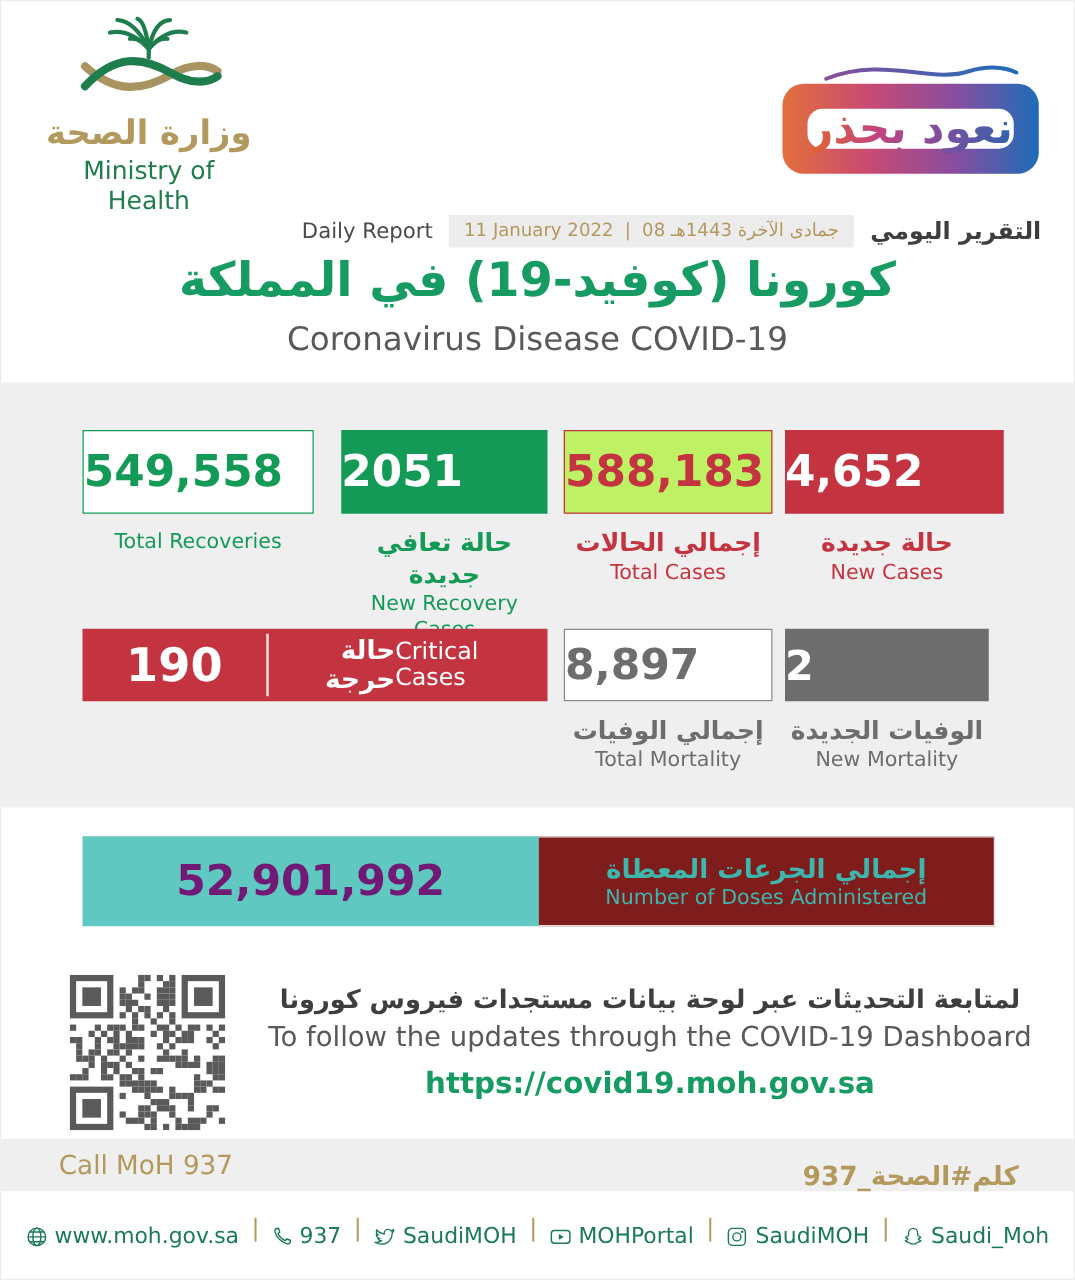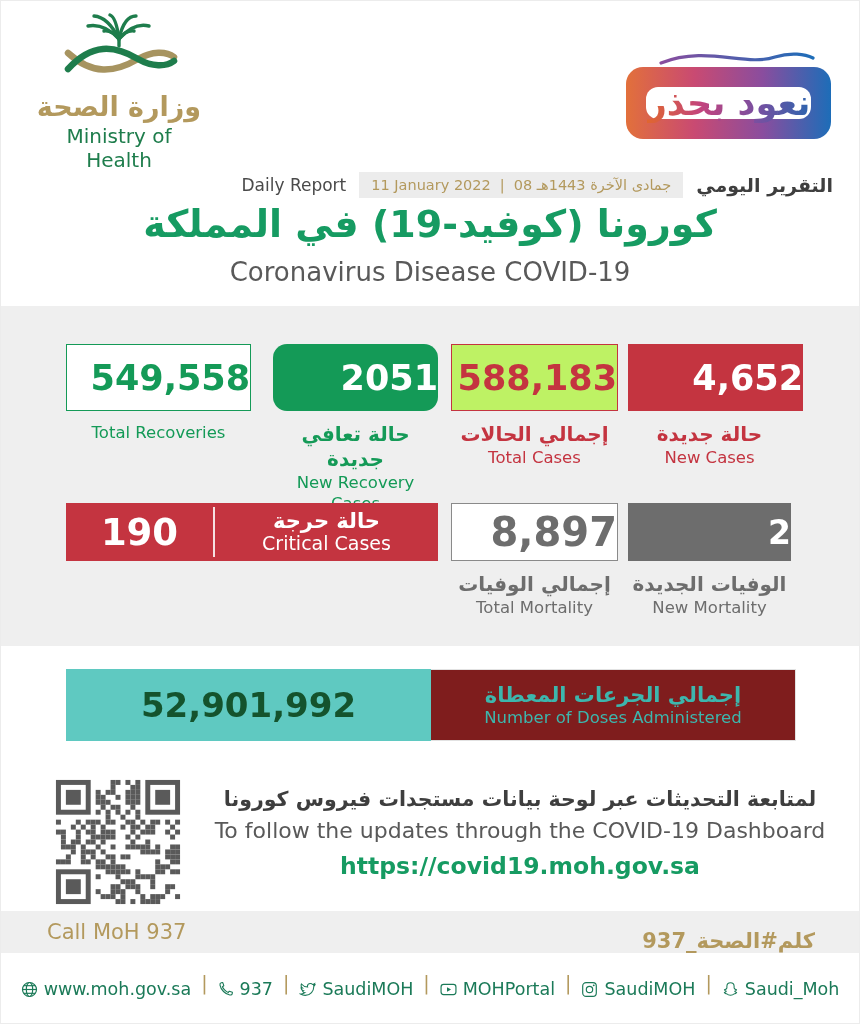--- a/index.html
+++ b/index.html
@@ -38,46 +38,46 @@
   .dr-ar{color:var(--dark);font-size:19px;font-weight:bold;}
 
   
   .title-ar{position:absolute;top:201px;left:0;width:100%;text-align:center;
             color:var(--title-green);font-size:38px;font-weight:bold;}
   .title-en{position:absolute;top:256px;left:0;width:100%;text-align:center;
             color:var(--midgray);font-size:26px;}
 
   
   .stats-band{position:absolute;top:305px;left:0;width:860px;height:340px;background:var(--band);}
-  .box{position:absolute;height:67px;display:flex;align-items:center;justify-content:flex-end;
-       font-weight:bold;font-size:35px;padding-left:26px;}
+  .box{position:absolute;height:67px;display:flex;align-items:center;justify-content:flex-start;
+       font-weight:bold;font-size:35px;}
   .box.outline-green{background:#fff;border:1px solid var(--green);color:var(--green);}
-  .box.fill-green{background:var(--green);color:#fff;border-radius:14px;}
+  .box.fill-green{background:var(--green);color:#fff;}
   .box.outline-red{background:#bef264;border:1px solid var(--red);color:var(--red);}
   .box.fill-red{background:var(--red);color:#fff;}
   .box.outline-gray{background:#fff;border:1px solid #8a8a8a;color:var(--gray);}
   .box.fill-gray{background:var(--gray);color:#fff;}
   .lbl{position:absolute;text-align:center;line-height:1.25;}
   .lbl .ar{font-size:20px;font-weight:bold;display:block;}
   .lbl .en{font-size:16.5px;display:block;margin-top:1px;}
   .lbl.green{color:var(--green);} .lbl.red{color:var(--red);} .lbl.gray{color:var(--gray);}
 
   .critical{position:absolute;left:65px;top:197px;width:372px;height:58px;background:var(--red);
             display:grid;grid-template-columns:147px 2px 1fr;}
   .critical .num{display:flex;align-items:center;justify-content:center;color:#fff;
                  font-size:37px;font-weight:bold;}
   .critical .div{background:rgba(255,255,255,.85);margin:4px 0;}
-  .critical .cap{display:flex;flex-direction:column;align-items:center;justify-content:center;
+  .critical .cap{display:flex;flex-direction:row;align-items:center;justify-content:center;
                  color:#fff;line-height:1.1;}
   .critical .cap .ar{font-size:21px;font-weight:bold;}
   .critical .cap .en{font-size:19px;}
 
   
   .doses{position:absolute;top:668px;left:65px;width:730px;height:72px;display:flex;}
-  .doses .val{width:365px;background:var(--teal);color:#14532d;font-size:34px;font-weight:bold;
+  .doses .val{width:365px;background:var(--teal);color:#701a75;font-size:34px;font-weight:bold;
               display:flex;align-items:center;justify-content:center;}
   .doses .cap{flex:1;background:#7f1d1d;border:1px solid #e2e2e2;border-left:none;
               display:flex;flex-direction:column;align-items:center;justify-content:center;
               color:var(--teal-text);line-height:1.2;}
   .doses .cap .ar{font-size:21px;font-weight:bold;}
   .doses .cap .en{font-size:16.5px;}
 
   
   .qr{position:absolute;left:48px;top:772px;width:138px;height:138px;background:#fff;}
   .dash{position:absolute;top:786px;left:200px;right:20px;text-align:center;}
@@ -186,21 +186,21 @@
 
     <div class="critical">
       <div class="num">190</div>
       <div class="div"></div>
       <div class="cap">
         <span class="ar" dir="rtl">حالة حرجة</span>
         <span class="en">Critical Cases</span>
       </div>
     </div>
 
-    <div class="box outline-gray" style="left:450px;top:197px;width:167px;height:58px;font-size:40px;">
+    <div class="box outline-gray" style="left:450px;top:197px;width:167px;height:58px;font-size:34px;">
       <span>8,897</span>
     </div>
     <div class="box fill-gray" style="left:627px;top:197px;width:163px;height:58px;font-size:33px;">
       <span>2</span>
     </div>
 
     <div class="lbl gray" style="left:450px;top:266px;width:167px;">
       <span class="ar" dir="rtl">إجمالي الوفيات</span>
       <span class="en">Total Mortality</span>
     </div>

